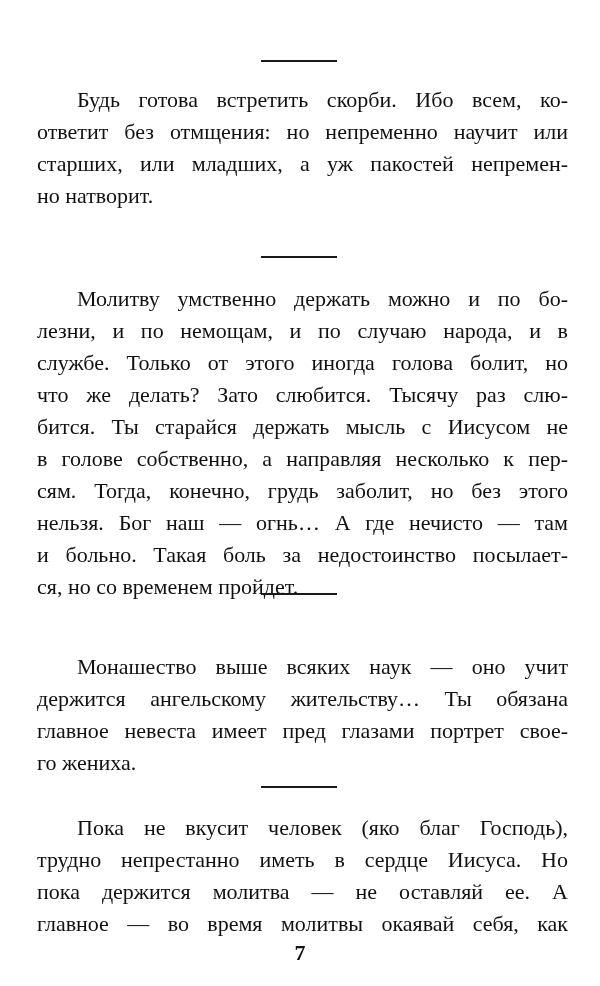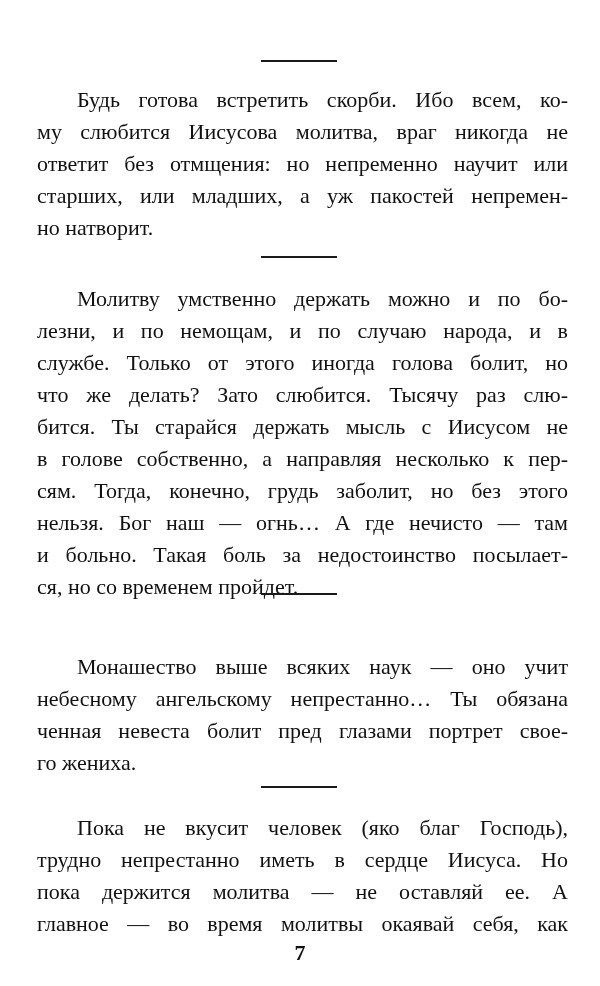--- a/index.html
+++ b/index.html
@@ -31,21 +31,20 @@
 </style>
 </head>
 <body>
 
 <div class="page">
 
   <div class="rule" style="top:60px;"></div>
 
   <div class="para" style="top:84px;">
     <span class="line indent">Будь готова встретить скорби. Ибо всем, ко-</span>
-    <span class="line">му слюбится Иисусова молитва, враг никогда не</span>
     <span class="line">ответит без отмщения: но непременно научит или</span>
     <span class="line">старших, или младших, а уж пакостей непремен-</span>
     <span class="line last">но натворит.</span>
   </div>
 
   <div class="rule" style="top:256px;"></div>
 
   <div class="para" style="top:283px;">
     <span class="line indent">Молитву умственно держать можно и по бо-</span>
     <span class="line">лезни, и по немощам, и по случаю народа, и в</span>
@@ -56,22 +55,22 @@
     <span class="line">сям. Тогда, конечно, грудь заболит, но без этого</span>
     <span class="line">нельзя. Бог наш — огнь… А где нечисто — там</span>
     <span class="line">и больно. Такая боль за недостоинство посылает-</span>
     <span class="line last">ся, но со временем пройдет.</span>
   </div>
 
   <div class="rule" style="top:593px;"></div>
 
   <div class="para" style="top:651px;">
     <span class="line indent">Монашество выше всяких наук — оно учит</span>
-    <span class="line">небесному ангельскому непрестанно… Ты обязана</span>
-    <span class="line">ченная невеста болит пред глазами портрет свое-</span>
+    <span class="line">держится ангельскому жительству… Ты обязана</span>
+    <span class="line">главное невеста имеет пред глазами портрет свое-</span>
     <span class="line last">го жениха.</span>
   </div>
 
   <div class="rule" style="top:786px;"></div>
 
   <div class="para" style="top:812px;">
     <span class="line indent">Пока не вкусит человек (яко благ Господь),</span>
     <span class="line">трудно непрестанно иметь в сердце Иисуса. Но</span>
     <span class="line">пока держится молитва — не оставляй ее. А</span>
     <span class="line">главное — во время молитвы окаявай себя, как</span>

